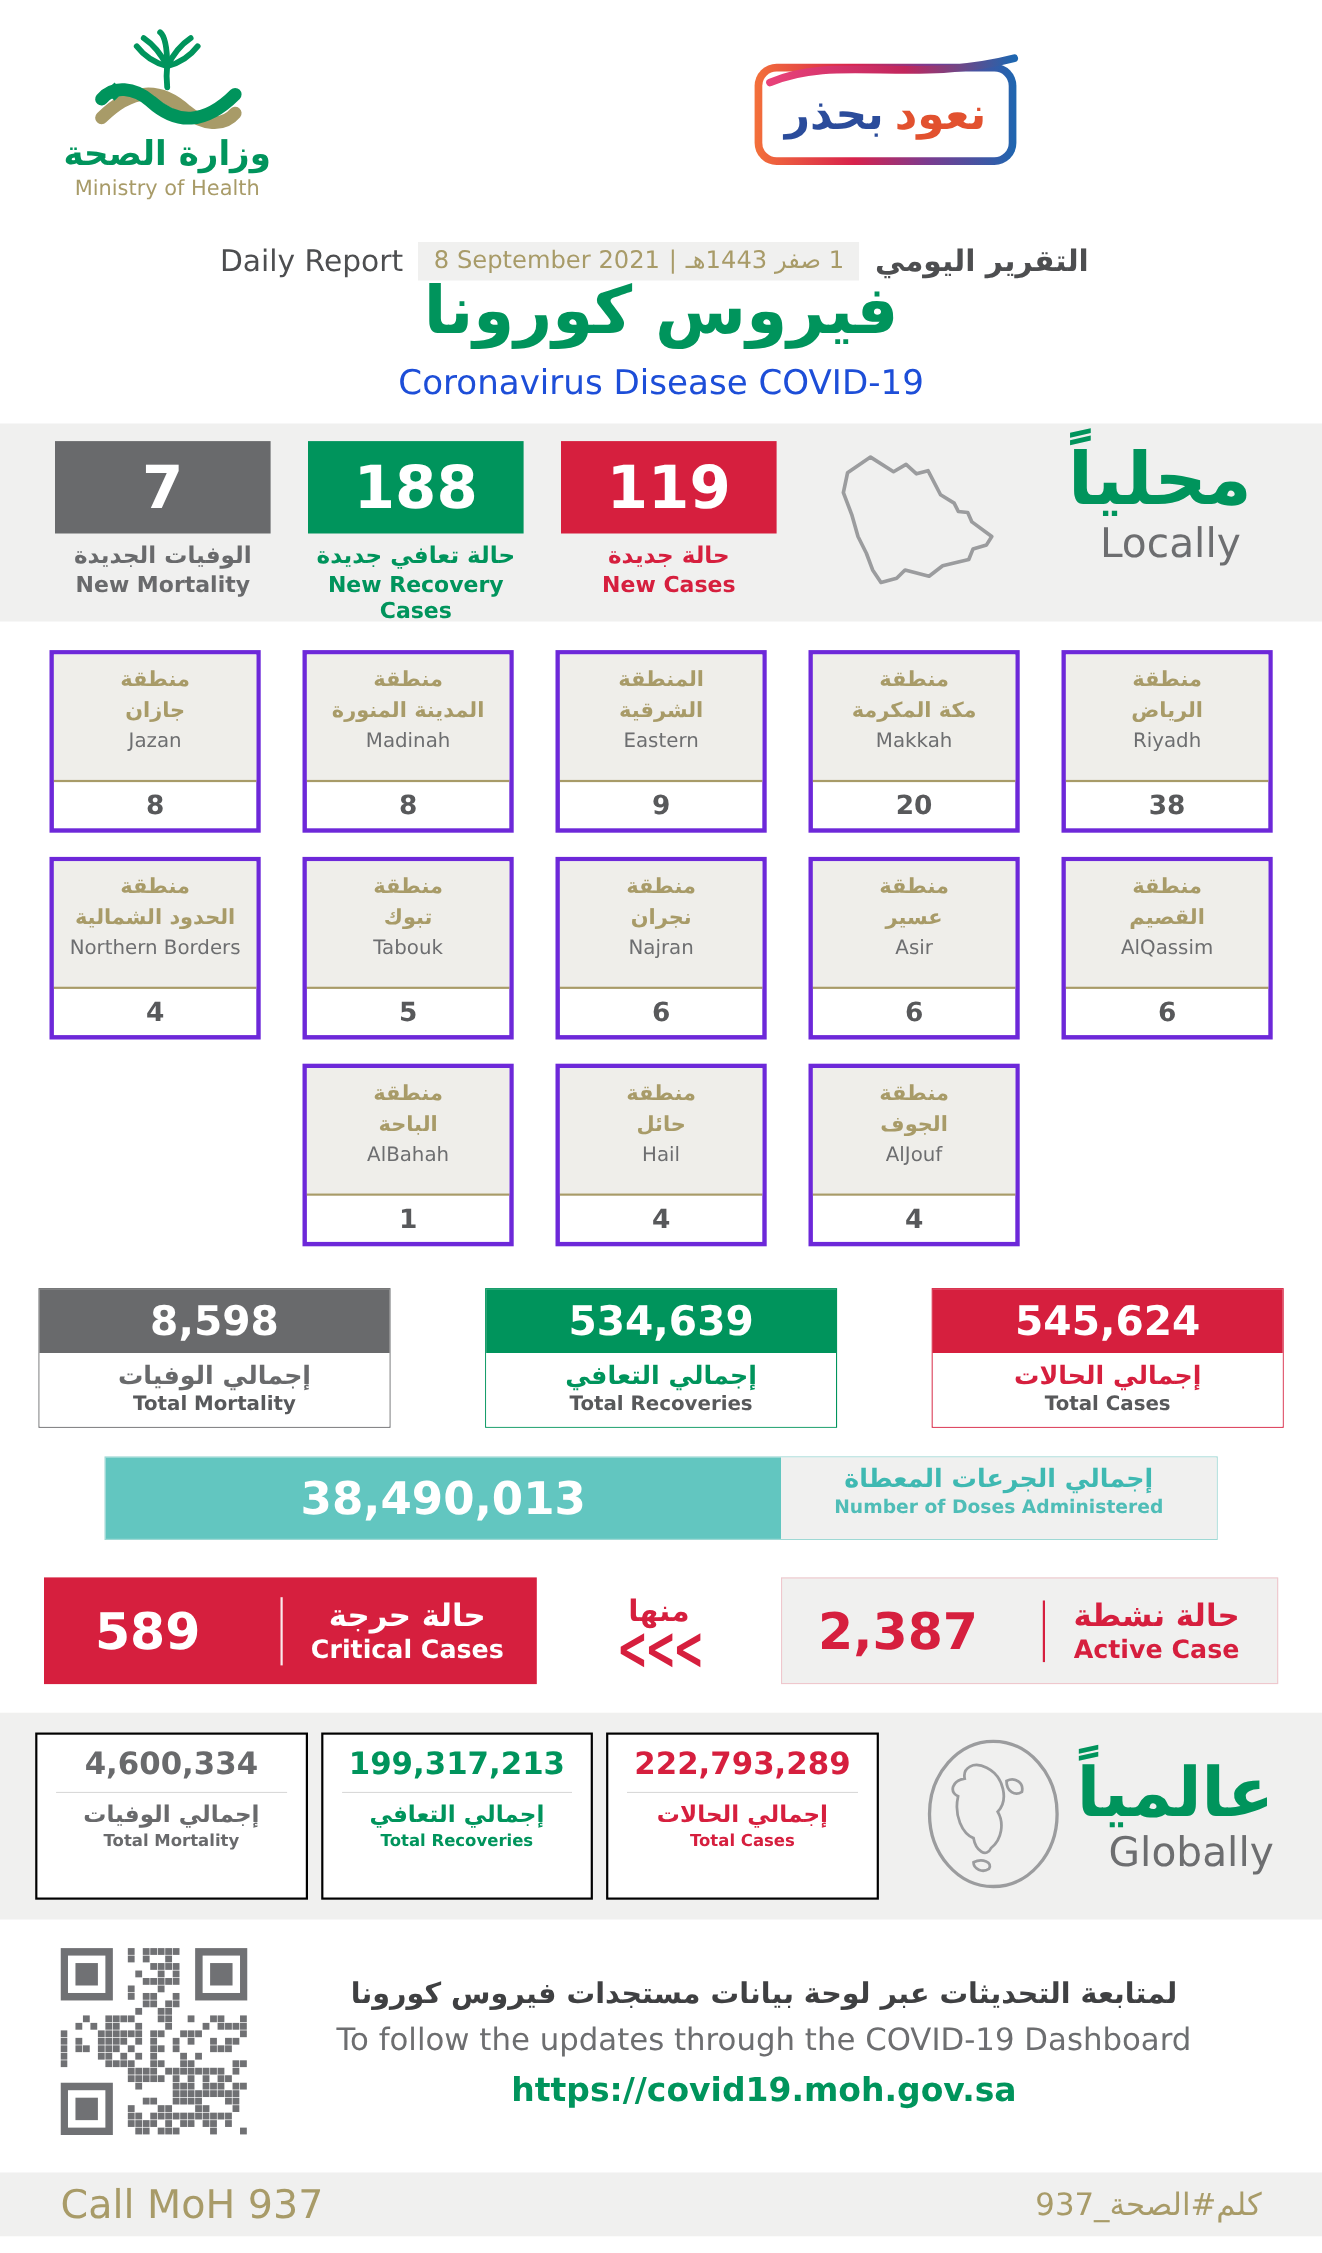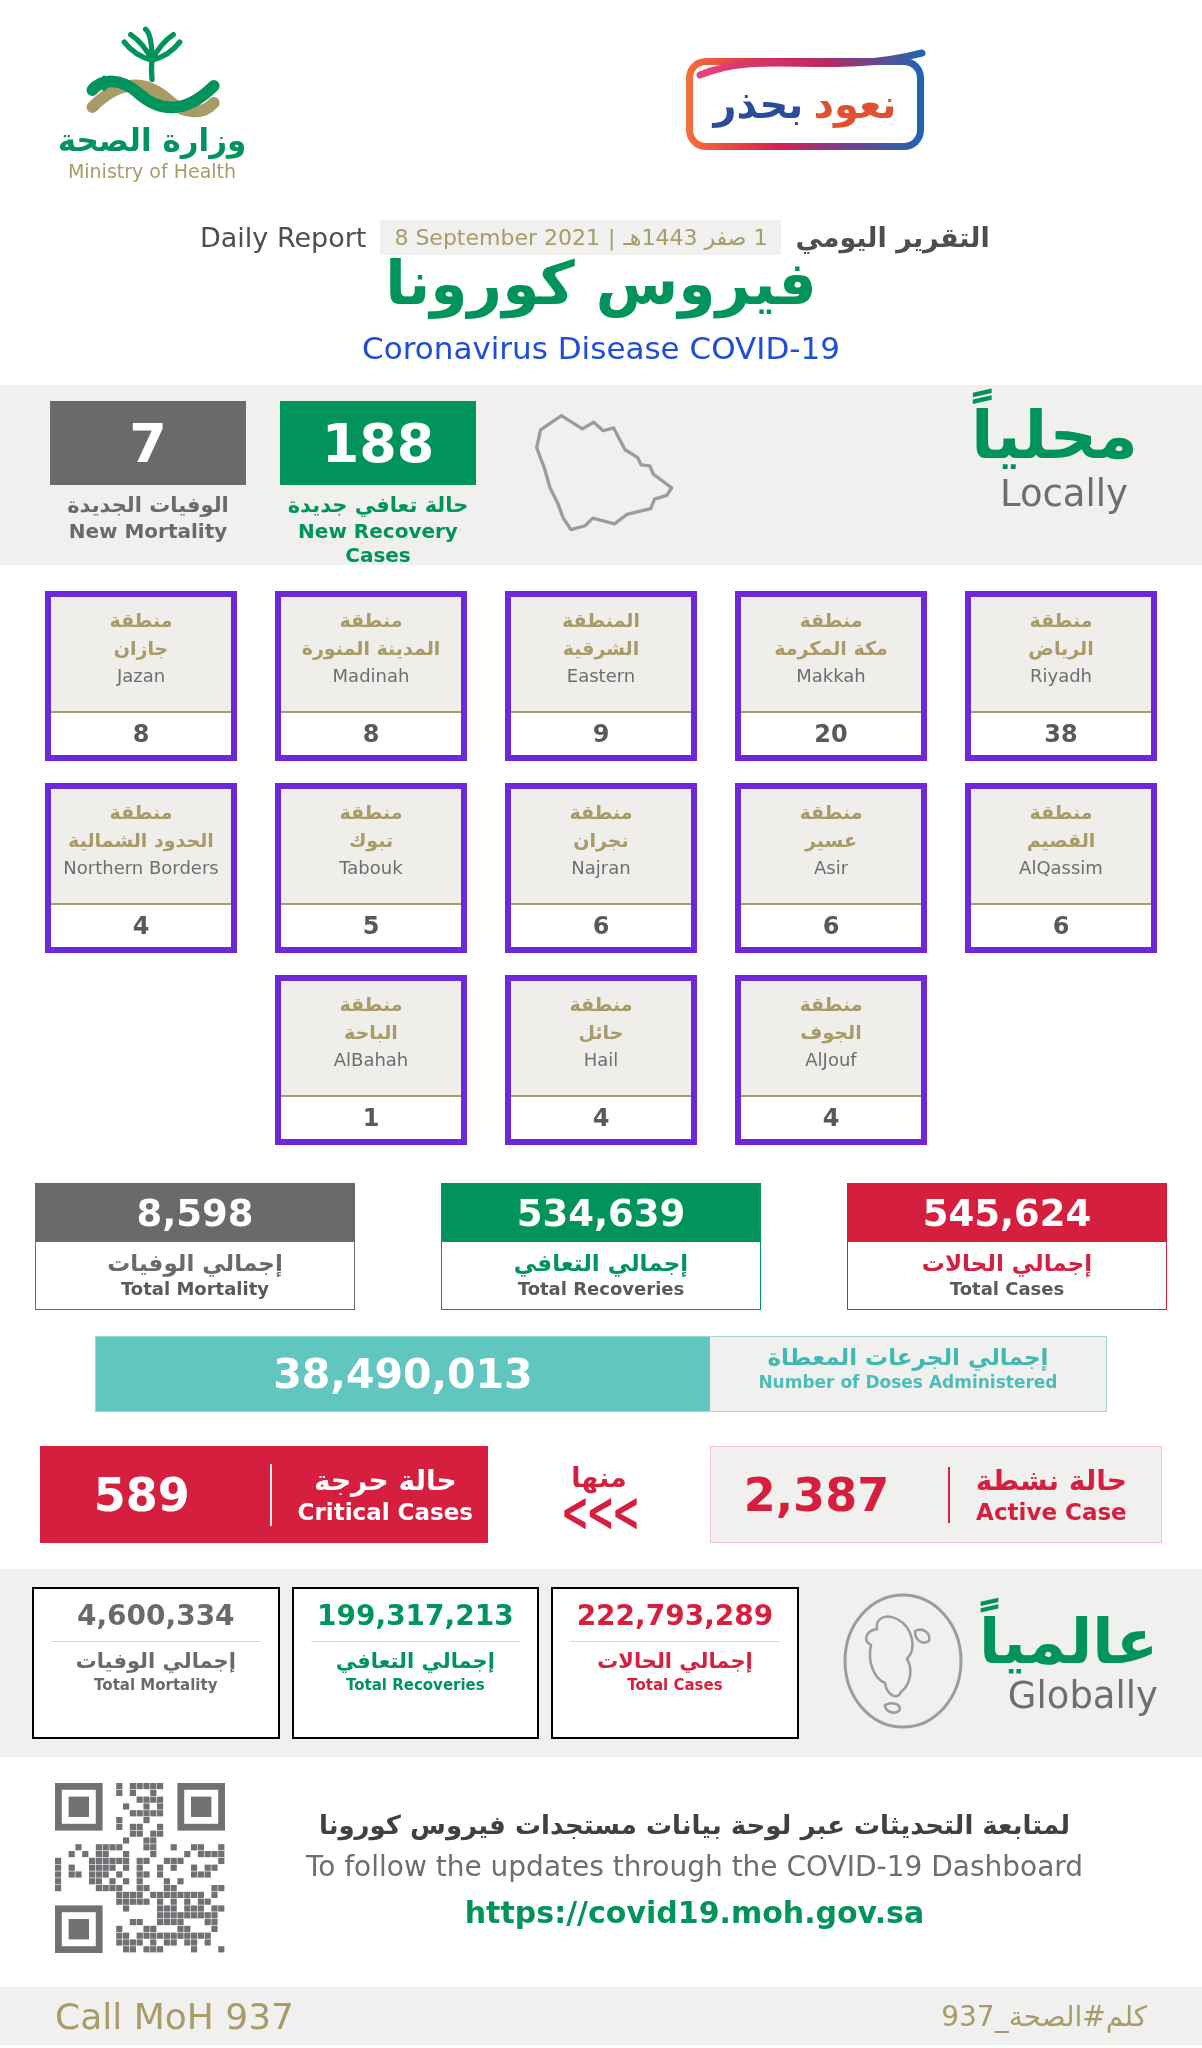--- a/index.html
+++ b/index.html
@@ -28,21 +28,21 @@
   .stat .num{height:84px;display:flex;align-items:center;justify-content:center;color:#fff;font-size:54px;font-weight:bold}
   .stat .lar{font-size:21px;font-weight:bold;margin-top:8px;direction:rtl}
   .stat .len{font-size:20px;font-weight:bold;margin-top:2px}
   .bg-gray{background:#696A6C}.bg-green{background:#00945C}.bg-red{background:#D61F3E}
   .map-box{width:175px;padding-top:6px}
   .loc-title{flex:1;text-align:right;padding-right:14px}
   .loc-title .ar{font-size:66px;font-weight:bold;color:#00945C;line-height:1.05;direction:rtl}
   .loc-title .en{font-size:37px;color:#6D6E70;margin-top:2px;padding-right:10px}
   
   .regions{padding:26px 40px 20px;display:grid;direction:rtl;grid-template-columns:repeat(5,192px);gap:22px 38px;justify-content:center}
-  .card{border:6px solid #6d28d9;background:#fff;box-sizing:border-box}
+  .card{border:4px solid #6d28d9;background:#fff;box-sizing:border-box}
   .card .head{background:#EFEEEA;min-height:98px;padding:10px 4px 6px;text-align:center}
   .card .ar1,.card .ar2{color:#A89B68;font-weight:bold;font-size:19px;line-height:1.45;direction:rtl}
   .card .en{color:#6D6E70;font-size:18px;margin-top:3px}
   .card .val{border-top:2px solid #A89B68;text-align:center;font-size:24px;font-weight:bold;color:#58595B;padding:7px 0}
   .start-c2{grid-column-start:2}
   
   .totals{display:flex;justify-content:center;gap:86px;padding:18px 0 14px}
   .tbox{width:318px;border:1px solid}
   .tbox .thead{height:58px;display:flex;align-items:center;justify-content:center;color:#fff;font-size:37px;font-weight:bold}
   .tbox .tbody{text-align:center;padding:8px 0 10px;background:#fff}
@@ -51,21 +51,21 @@
   .b-gray{border-color:#696A6C}.b-green{border-color:#00945C}.b-red{border-color:#D61F3E}
   
   .doses{margin:12px 95px 0;display:flex;height:76px;border:1px solid #9ED8D4;box-sizing:border-box}
   .d-num{flex:1.55;background:#62C6C0;color:#fff;display:flex;align-items:center;justify-content:center;font-size:41px;font-weight:bold}
   .d-label{flex:1;background:#F0F0EF;text-align:center;padding-top:7px}
   .d-label .ar{color:#3FB9B2;font-size:23px;font-weight:bold;direction:rtl}
   .d-label .en{color:#4FBDB7;font-size:17px;font-weight:bold;margin-top:2px}
   
   .crit-row{margin:34px 40px 0;display:flex;align-items:center}
   .critbox{width:448px;height:97px;background:#D61F3E;color:#fff;display:flex;align-items:center;direction:rtl}
-  .critbox .lbl{text-align:center;padding-right:15px}
+  .critbox .lbl{text-align:center;padding-right:30px}
   .critbox .lbl .ar{font-size:28px;font-weight:bold}
   .critbox .lbl .en{font-size:23px;font-weight:bold;margin-top:2px}
   .critbox .sep{width:2px;height:62px;background:#fff;margin:0 26px;opacity:.9}
   .critbox .num{flex:1;text-align:center;font-size:46px;font-weight:bold}
   .ofwhich{flex:1;display:flex;flex-direction:column;align-items:center;color:#D61F3E}
   .ofwhich .ar{font-size:27px;font-weight:bold;direction:rtl}
   .ofwhich .ch{font-size:34px;font-weight:bold;letter-spacing:-3px;transform:scaleY(1.6);line-height:.9;margin-top:4px}
   .activebox{width:452px;height:97px;background:#F0F0EF;border:1px solid #EFC7CD;color:#D61F3E;display:flex;align-items:center;direction:rtl;box-sizing:border-box}
   .activebox .lbl{text-align:center;padding-right:34px}
   .activebox .lbl .ar{font-size:28px;font-weight:bold}
@@ -156,20 +156,25 @@
 <div class="band-local">
   <div class="stat">
     <div class="num bg-gray">7</div>
     <div class="lar c-gray">الوفيات الجديدة</div>
     <div class="len c-gray">New Mortality</div>
   </div>
   <div class="stat">
     <div class="num bg-green">188</div>
     <div class="lar c-green">حالة تعافي جديدة</div>
     <div class="len c-green">New Recovery Cases</div>
+  </div>
+  <div class="stat">
+    <div class="num bg-red">119</div>
+    <div class="lar c-red">حالة جديدة</div>
+    <div class="len c-red">New Cases</div>
   </div>
   <div class="map-box">
     <svg width="175" height="152" viewBox="0 0 180 160">
       <path d="M30,24 L52,9 L74,23 L86,16 L96,25 L107,22 L119,45 L132,53 L136,61 L145,62 L149,71 L168,85 L163,93 L150,97 L146,107 L121,113 L108,123 L85,117 L77,125 L62,129 L54,117 L48,101 L40,85 L34,64 L26,43 Z" fill="none" stroke="#9B9C9E" stroke-width="3.5" stroke-linejoin="round"></path>
     </svg>
   </div>
   <div class="loc-title">
     <div class="ar">محلياً</div>
     <div class="en">Locally</div>
   </div>

